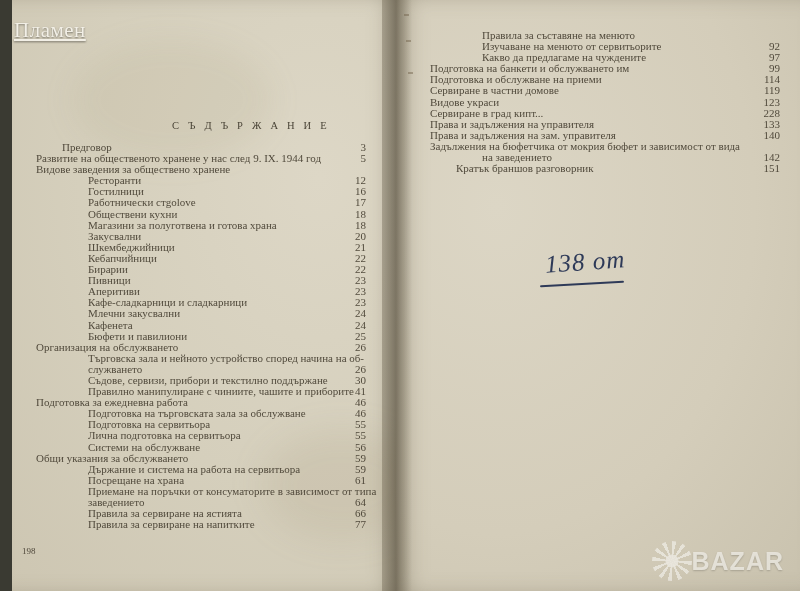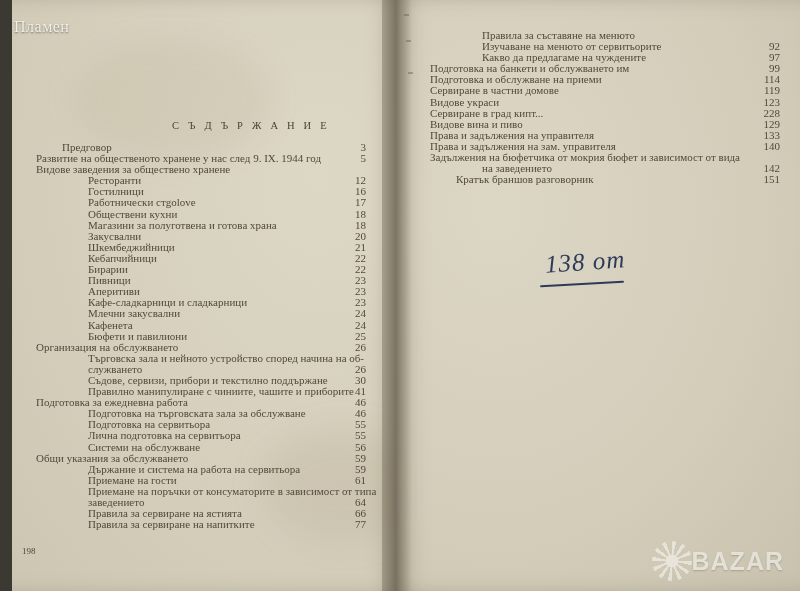--- a/index.html
+++ b/index.html
@@ -81,24 +81,25 @@
   }
   .b1 { left: 60px; top: 40px; width: 200px; height: 120px; background: rgba(160,145,110,0.10); filter: blur(14px); }
   .b2 { left: 250px; top: 430px; width: 160px; height: 110px; background: rgba(150,135,100,0.12); filter: blur(16px); }
 
   
   .watermark-top {
     position: absolute;
     left: 14px;
     top: 18px;
     font-family: "Liberation Serif", serif;
-    font-size: 16px;
+    font-size: 21px;
     color: #f2efe6;
     letter-spacing: 0.5px;
     text-shadow: 0 1px 2px rgba(0,0,0,0.45);
+    text-decoration: underline;
   }
 
   
   .watermark-bazar {
     position: absolute;
     right: 16px;
     bottom: 10px;
     display: flex;
     align-items: center;
     opacity: 0.55;
@@ -260,38 +261,37 @@
       <div class="entry lvl-2 cont"><span class="lbl">служването</span><span class="pg">26</span></div>
       <div class="entry lvl-2"><span class="lbl">Съдове, сервизи, прибори и текстилно поддържане</span><span class="pg">30</span></div>
       <div class="entry lvl-2"><span class="lbl">Правилно манипулиране с чиниите, чашите и приборите</span><span class="pg">41</span></div>
       <div class="entry lvl-0"><span class="lbl">Подготовка за ежедневна работа</span><span class="pg">46</span></div>
       <div class="entry lvl-2"><span class="lbl">Подготовка на търговската зала за обслужване</span><span class="pg">46</span></div>
       <div class="entry lvl-2"><span class="lbl">Подготовка на сервитьора</span><span class="pg">55</span></div>
       <div class="entry lvl-2"><span class="lbl">Лична подготовка на сервитьора</span><span class="pg">55</span></div>
       <div class="entry lvl-2"><span class="lbl">Системи на обслужване</span><span class="pg">56</span></div>
       <div class="entry lvl-0"><span class="lbl">Общи указания за обслужването</span><span class="pg">59</span></div>
       <div class="entry lvl-2"><span class="lbl">Държание и система на работа на сервитьора</span><span class="pg">59</span></div>
-      <div class="entry lvl-2"><span class="lbl">Приемане на гости</span><span class="pg">61</span></div>
+      <div class="entry lvl-2"><span class="lbl">Посрещане на храна</span><span class="pg">61</span></div>
       <div class="entry lvl-2"><span class="lbl">Приемане на поръчки от консуматорите в зависимост от типа</span><span class="pg"></span></div>
       <div class="entry lvl-2 cont"><span class="lbl">заведението</span><span class="pg">64</span></div>
       <div class="entry lvl-2"><span class="lbl">Правила за сервиране на ястията</span><span class="pg">66</span></div>
       <div class="entry lvl-2"><span class="lbl">Правила за сервиране на напитките</span><span class="pg">77</span></div>
     </div>
   <div class="pageno">198</div>
 
   <div class="toc-col toc-right" id="toc-right">
       <div class="entry lvl-2"><span class="lbl">Правила за съставяне на менюто</span><span class="pg"></span></div>
       <div class="entry lvl-2"><span class="lbl">Изучаване на менюто от сервитьорите</span><span class="pg">92</span></div>
       <div class="entry lvl-2"><span class="lbl">Какво да предлагаме на чуждените</span><span class="pg">97</span></div>
       <div class="entry lvl-0"><span class="lbl">Подготовка на банкети и обслужването им</span><span class="pg">99</span></div>
       <div class="entry lvl-0"><span class="lbl">Подготовка и обслужване на приеми</span><span class="pg">114</span></div>
       <div class="entry lvl-0"><span class="lbl">Сервиране в частни домове</span><span class="pg">119</span></div>
       <div class="entry lvl-0"><span class="lbl">Видове украси</span><span class="pg">123</span></div>
       <div class="entry lvl-0"><span class="lbl">Сервиране в град кипт...</span><span class="pg">228</span></div>
-      <div class="entry lvl-0"><span class="lbl">Видове вина и пиво</span><span class="pg">129</span></div>
       <div class="entry lvl-0"><span class="lbl">Права и задължения на управителя</span><span class="pg">133</span></div>
       <div class="entry lvl-0"><span class="lbl">Права и задължения на зам. управителя</span><span class="pg">140</span></div>
       <div class="entry lvl-0"><span class="lbl">Задължения на бюфетчика от мокрия бюфет и зависимост от вида</span><span class="pg"></span></div>
       <div class="entry lvl-1 cont"><span class="lbl">на заведението</span><span class="pg">142</span></div>
       <div class="entry lvl-1"><span class="lbl">Кратък браншов разговорник</span><span class="pg">151</span></div>
     </div>
   <div class="handwriting">138 от</div>
   <div class="hand-underline"></div>
 
   <div class="watermark-top">Пламен</div>

